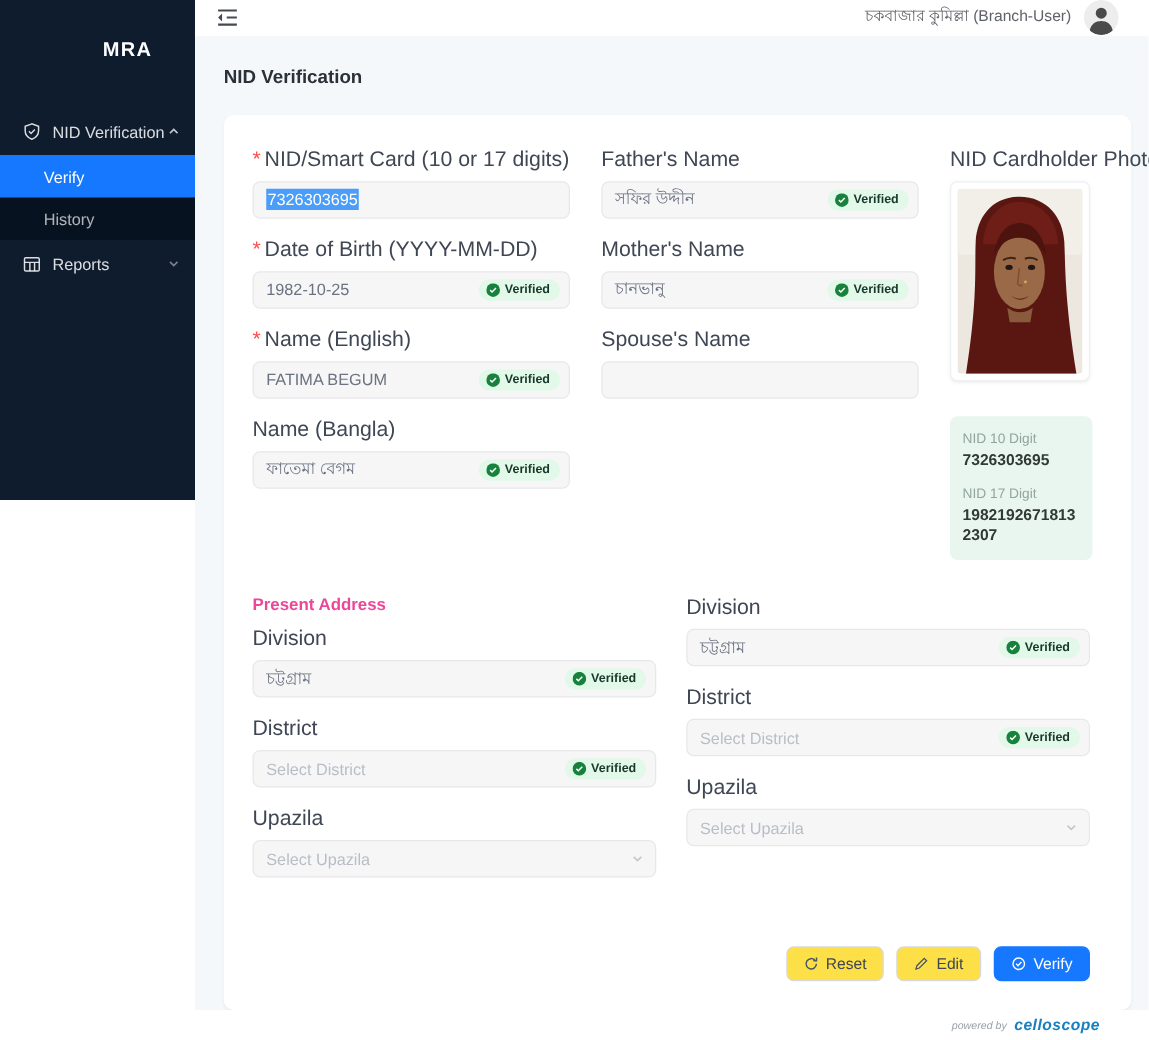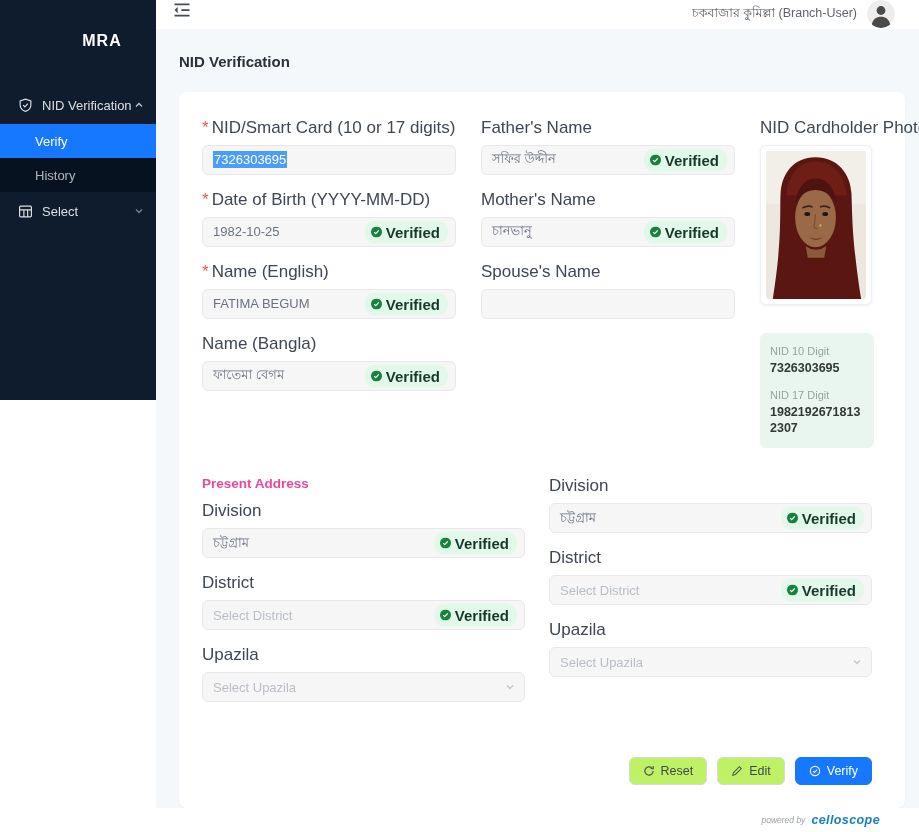--- a/index.html
+++ b/index.html
@@ -23,21 +23,21 @@
   .menu-item .mi-icon { width: 15px; height: 15px; margin-right: 9px; display: inline-flex; }
   .menu-item .mi-label { flex: 1; }
   .menu-item .mi-caret { width: 10px; height: 10px; display: inline-flex; opacity: .75; }
   .submenu { background: #071220; }
   .sub-item { height: 34px; display: flex; align-items: center; padding-left: 35px;
               color: rgba(255,255,255,0.68); font-size: 13px; cursor: pointer; }
   .sub-item.active { background: #1677ff; color: #fff; }
 
   
   .main { flex: 1; display: flex; flex-direction: column; }
-  .topbar { height: 48px; background: #fff; display: flex; 
+  .topbar { height: 48px; background: #fff; display: flex; align-items: center;
             justify-content: space-between; padding: 0 24px 0 16px; }
   .fold-btn { width: 20px; height: 20px; display: inline-flex; cursor: pointer; }
   .user-area { display: flex; align-items: center; gap: 10px; }
   .user-name { font-size: 12.5px; color: #5f6368; }
   .avatar { width: 28px; height: 28px; border-radius: 50%; overflow: hidden; cursor: pointer; }
 
   .content { flex: 1; background: #f4f8fb; padding: 16px 14px 0 23px; }
   .page-title { font-size: 15px; font-weight: bold; color: #2b3138; margin: 8px 0 22px 0; }
 
   .card { background: #fff; border-radius: 8px; width: 726px; min-height: 660px;
@@ -51,41 +51,41 @@
   .inputbox { position: relative; height: 30px; background: #f6f6f7; border: 1px solid #e7e8ea;
               border-radius: 6px; display: flex; align-items: center; padding: 0 10px;
               font-size: 13px; color: #6b7280; }
   .inputbox .ph { color: #b9bec6; }
   .inputbox .sel { background: #4a9df8; color: #fff; padding: 1px 1px; }
   .inputbox .caret-icon { position: absolute; right: 9px; display: inline-flex; width: 10px; height: 10px; opacity: .55; }
 
   .badge { position: absolute; right: 7px; top: 50%; transform: translateY(-50%);
            background: #e2f8e9; border-radius: 10px; padding: 3px 8px 3px 6px;
            display: inline-flex; align-items: center; gap: 4px;
-           font-size: 15px; font-weight: bold; color: #17382a; }
+           font-size: 10px; font-weight: bold; color: #17382a; }
   .badge svg { width: 11px; height: 11px; }
 
   
   .photo-card { width: 112px; height: 160px; background: #fff; border: 1px solid #eef0f2;
                 border-radius: 6px; padding: 5px; box-shadow: 0 1px 3px rgba(27,36,44,.08); }
   .photo-card svg { width: 100%; height: 100%; display: block; border-radius: 3px; }
   .nid-summary { margin-top: 28px; width: 114px; background: #e9f6ef; border-radius: 6px;
                  padding: 12px 10px; font-size: 11px; }
   .nid-summary .nlabel { color: #93a69b; margin-bottom: 3px; }
   .nid-summary .nvalue { color: #303a33; font-size: 12.5px; font-weight: bold;
                          word-break: break-all; line-height: 1.3; }
   .nid-summary .ngap { height: 13px; }
 
   
   .addr-grid { display: grid; grid-template-columns: 323px 323px; column-gap: 24px; margin-top: 28px; }
   .section-title { font-size: 13.5px; font-weight: bold; color: #ec4899; margin-bottom: 10px; }
 
   
   .actions { display: flex; justify-content: flex-end; align-items: center; gap: 10px; margin-top: 40px; }
-  .btn { height: 28px; border-radius: 6px; border: 1px solid #d9d9d9; background: #bef264;
+  .btn { height: 28px; border-radius: 6px; border: 1px solid #d9d9d9; background: #fde047;
          display: inline-flex; align-items: center; gap: 6px; padding: 0 13px;
          font-size: 12.5px; color: #3f4654; cursor: pointer; }
   .btn svg { width: 12px; height: 12px; }
   .btn.primary { background: #1677ff; border-color: #1677ff; color: #fff; }
 
   
   .footer { height: 40px; background: #fff; display: flex; align-items: center;
             justify-content: flex-end; padding-right: 39px; gap: 6px; }
   .powered { font-size: 8.5px; font-style: italic; color: #9aa0a6; }
   .brand { font-size: 12.5px; font-style: italic; font-weight: bold; color: #1780c2; letter-spacing: .4px; }
@@ -121,21 +121,21 @@
             <span>History</span>
           </div>
         </div>
         <div class="menu-item">
           <span class="mi-icon">
             <svg viewBox="0 0 14 14" fill="none" stroke="rgba(255,255,255,.85)" stroke-width="1.1">
               <rect x="1.5" y="2" width="11" height="10" rx="1"></rect>
               <path d="M1.5 5.5h11M5.5 5.5V12M9 5.5V12"></path>
             </svg>
           </span>
-          <span class="mi-label">Select</span>
+          <span class="mi-label">Reports</span>
           <span class="mi-caret">
             <svg viewBox="0 0 10 10" fill="none" stroke="rgba(255,255,255,.6)" stroke-width="1.3">
                 <path d="M2 3.5l3 3 3-3"></path>
               </svg>
           </span>
         </div>
       </div>
     </div>
   </div>
 

